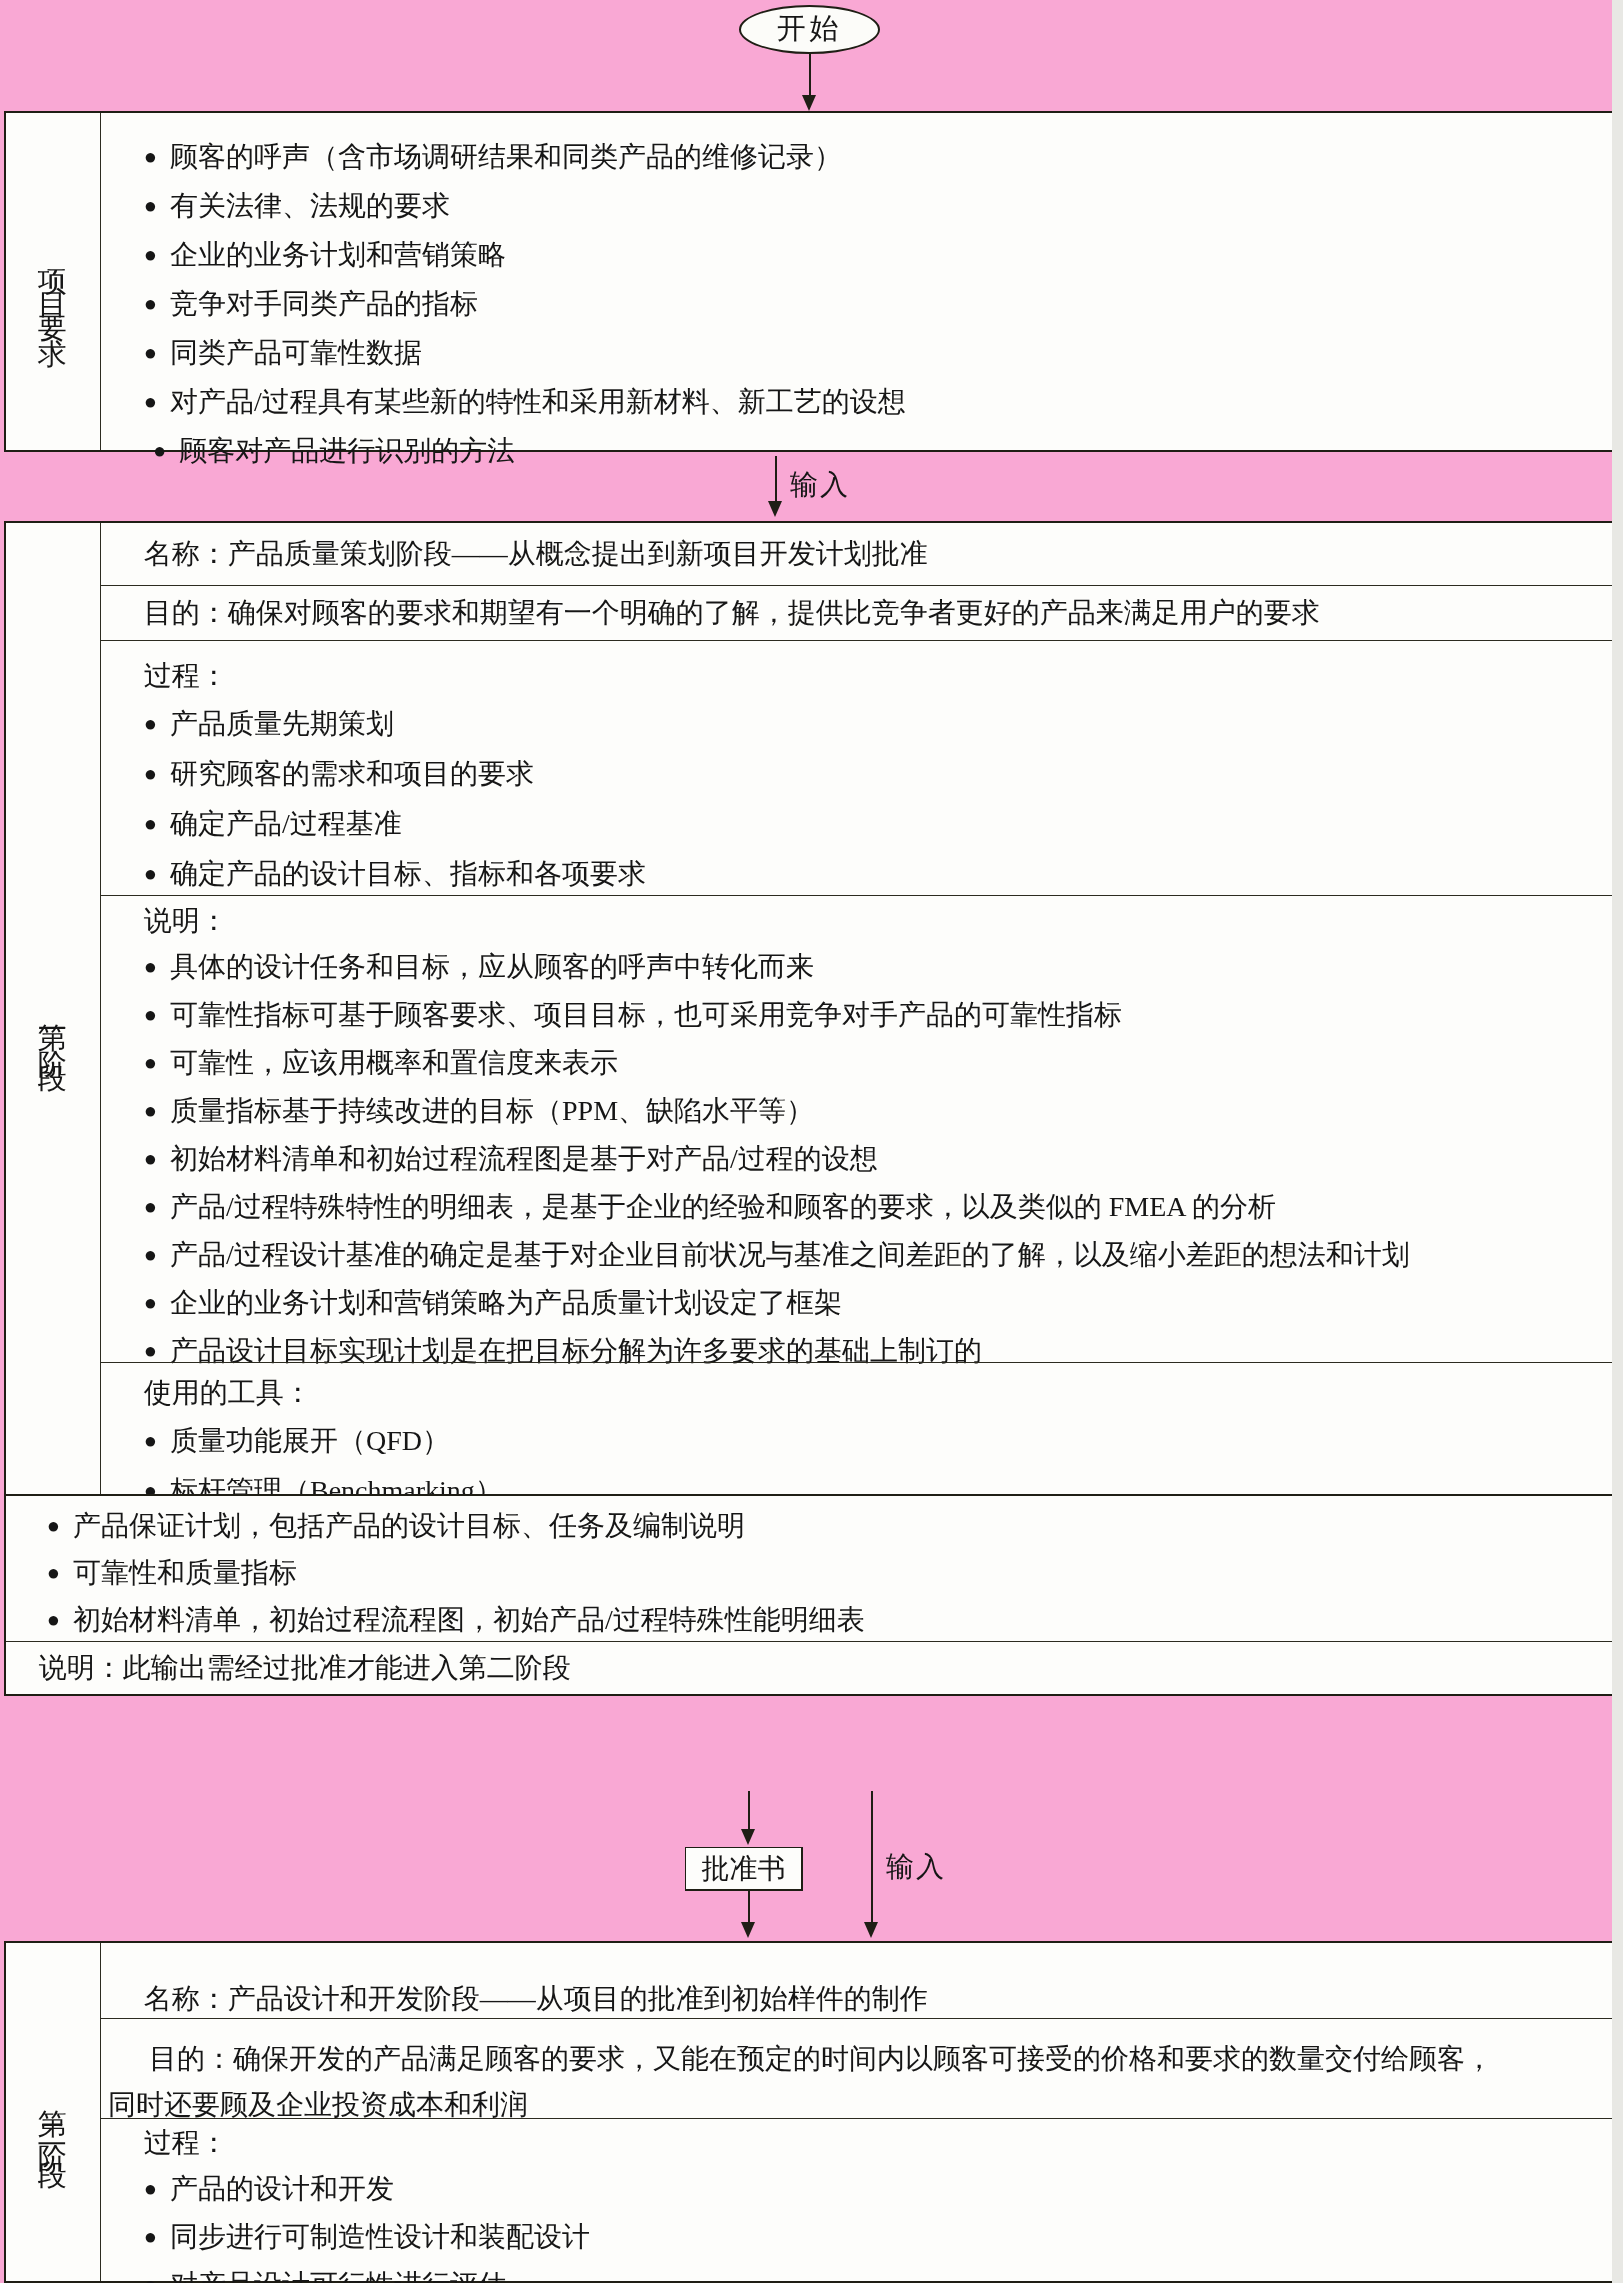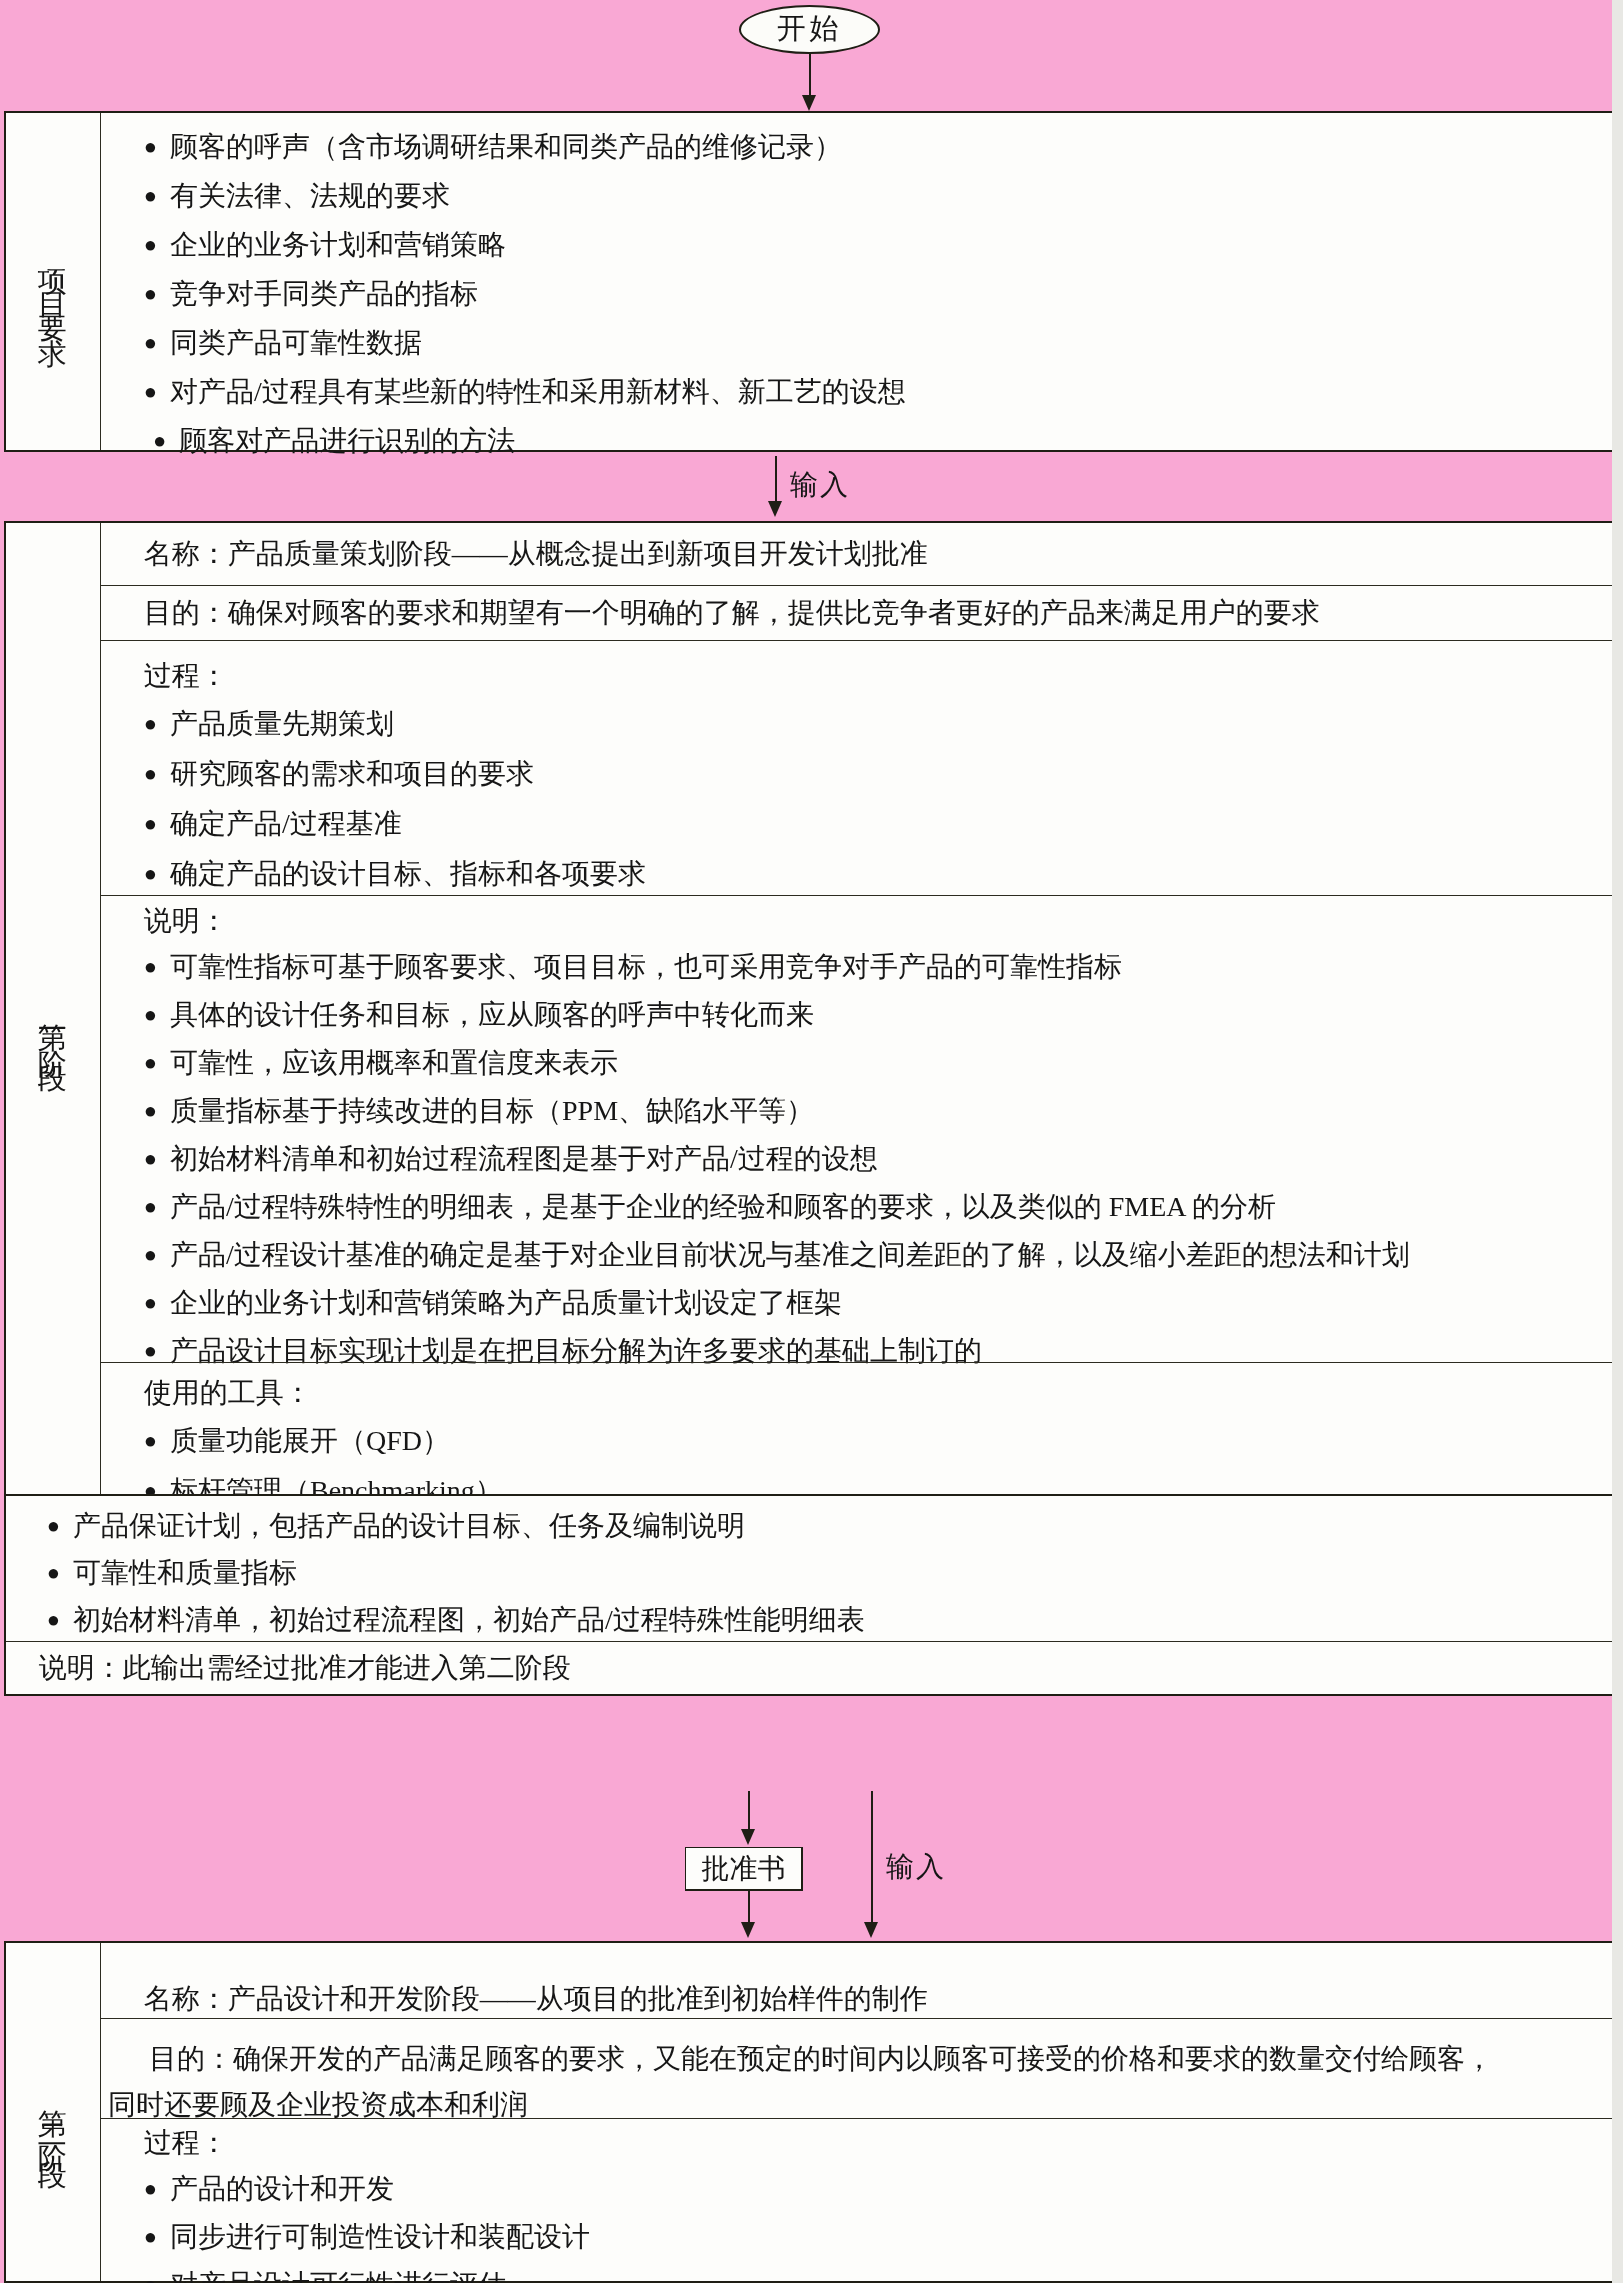--- a/index.html
+++ b/index.html
@@ -81,21 +81,21 @@
   <div>
     <div class="vline" style="left:809px; top:54px; height:45px;"></div>
     <div class="ahead" style="left:802px; top:95px;"></div>
   </div>
 
   <div class="bigbox" style="top:111px; height:341px;">
     <div class="sidecol">
       <span class="vlabel ls25">项目要求</span>
     </div>
     <div class="contentcol">
-      <ul class="blist" style="padding:10px 0 0 43px; line-height:47px;">
+      <ul class="blist" style="padding:20px 0 0 43px; line-height:47px;">
         <li>顾客的呼声（含市场调研结果和同类产品的维修记录）</li>
         <li>有关法律、法规的要求</li>
         <li>企业的业务计划和营销策略</li>
         <li>竞争对手同类产品的指标</li>
         <li>同类产品可靠性数据</li>
         <li>对产品/过程具有某些新的特性和采用新材料、新工艺的设想</li>
         <li style="padding-left:9.3px;">顾客对产品进行识别的方法</li>
       </ul>
     </div>
   </div>
@@ -122,22 +122,22 @@
         <ul class="blist">
           <li>产品质量先期策划</li>
           <li>研究顾客的需求和项目的要求</li>
           <li>确定产品/过程基准</li>
           <li>确定产品的设计目标、指标和各项要求</li>
         </ul>
       </div>
       <div class="row p1-note">
         <div class="secheading">说明：</div>
         <ul class="blist">
+          <li>具体的设计任务和目标，应从顾客的呼声中转化而来</li>
           <li>可靠性指标可基于顾客要求、项目目标，也可采用竞争对手产品的可靠性指标</li>
-          <li>具体的设计任务和目标，应从顾客的呼声中转化而来</li>
           <li>可靠性，应该用概率和置信度来表示</li>
           <li>质量指标基于持续改进的目标（PPM、缺陷水平等）</li>
           <li>初始材料清单和初始过程流程图是基于对产品/过程的设想</li>
           <li>产品/过程特殊特性的明细表，是基于企业的经验和顾客的要求，以及类似的 FMEA 的分析</li>
           <li>产品/过程设计基准的确定是基于对企业目前状况与基准之间差距的了解，以及缩小差距的想法和计划</li>
           <li>企业的业务计划和营销策略为产品质量计划设定了框架</li>
           <li>产品设计目标实现计划是在把目标分解为许多要求的基础上制订的</li>
         </ul>
       </div>
       <div class="row p1-tool">

